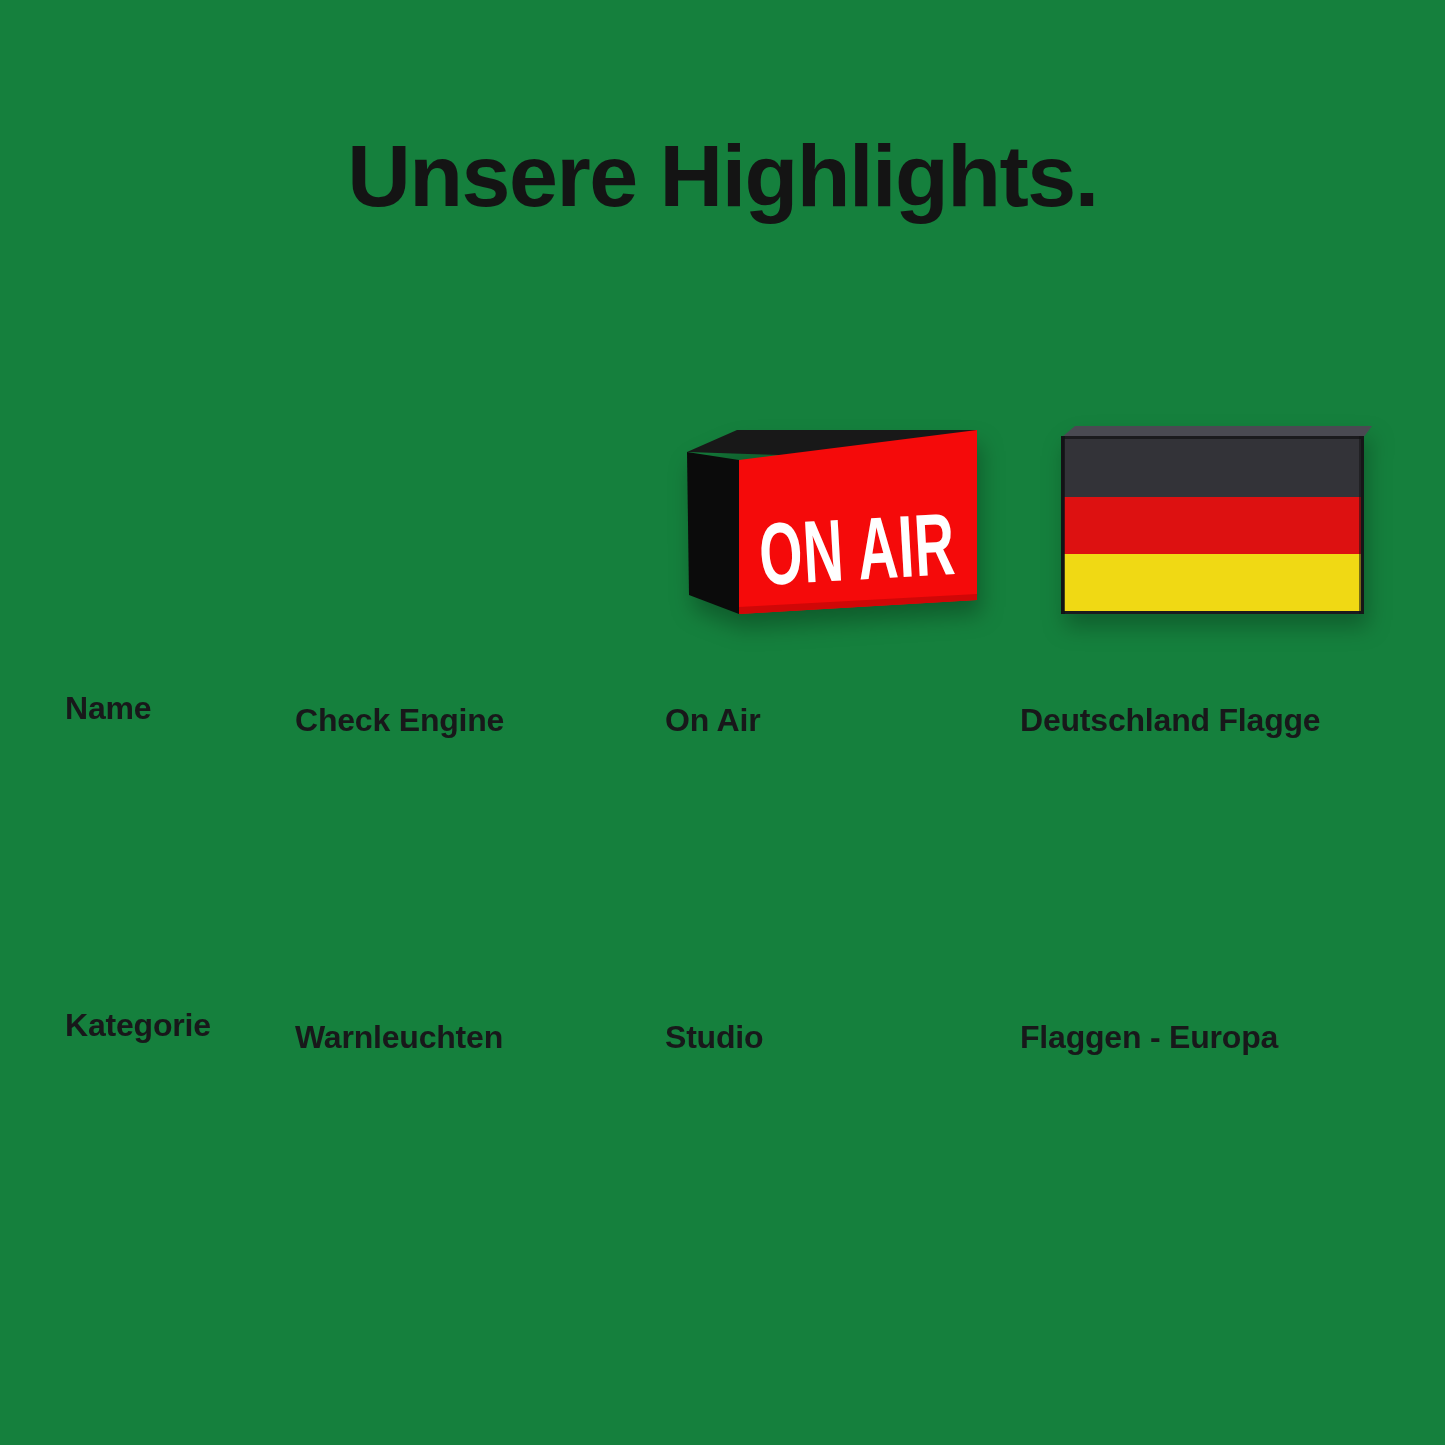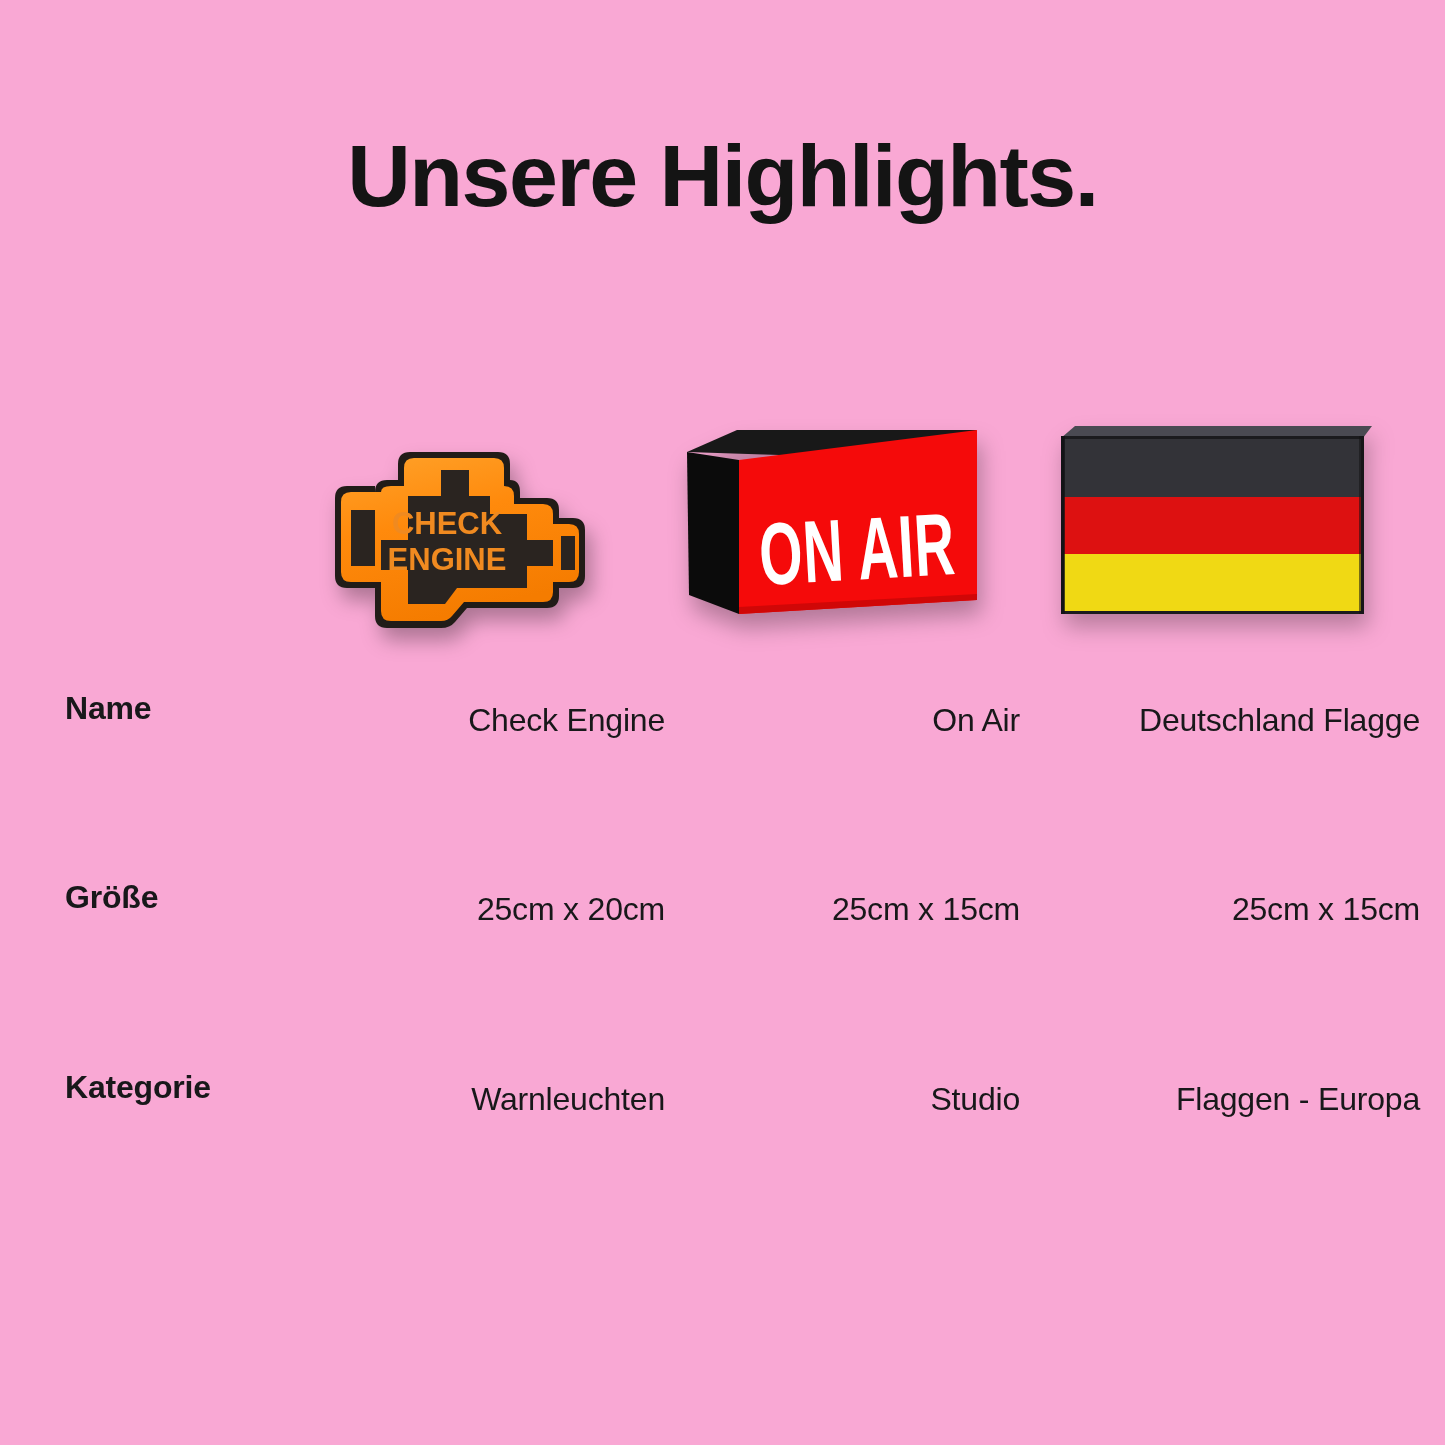--- a/index.html
+++ b/index.html
@@ -10,21 +10,21 @@
     width: 1445px;
     height: 1445px;
     background: #f5f5f4;
     font-family: "Liberation Sans", sans-serif;
     overflow: hidden;
   }
   .page {
     position: relative;
     width: 1445px;
     height: 1445px;
-    background: #f9a8d4;
+    background: #15803d;
   }
 
   
   .title {
     position: absolute;
     left: 0;
     top: 132px;
     width: 1445px;
     text-align: center;
     font-size: 88px;
@@ -112,114 +112,38 @@
 
   .row-label {
     font-size: 32px;
     font-weight: 700;
     letter-spacing: -0.2px;
     padding-left: 65px !important;
     white-space: nowrap;
   }
   .row-value {
     font-size: 32px;
-    font-weight: 400;
-    text-align: right;
+    font-weight: 700;
+    text-align: left;
     letter-spacing: -0.2px;
     line-height: 1.92;
   }
   .spec-row-spacer { height: 128px; }
   .spec-row-spacer-last { height: 128px; }
   .last-row .row-value { line-height: 1.92; }
 </style>
 </head>
 <body>
 
 <div class="page">
 
   <div class="title">Unsere Highlights.</div>
 
   <div class="products">
 
-    <div class="product-cell cell-1">
-      <div class="check-engine">
-        <svg viewBox="0 0 320 225" xmlns="http://www.w3.org/2000/svg">
-          <defs>
-            <linearGradient id="ceGlow" x1="0" y1="0" x2="0.35" y2="1">
-              <stop offset="0%" stop-color="#ffa22a"></stop>
-              <stop offset="45%" stop-color="#ff8a0c"></stop>
-              <stop offset="100%" stop-color="#f57c00"></stop>
-            </linearGradient>
-          </defs>
-
-          <path d="M83 62
-                   L83 46 Q83 34 95 34
-                   L183 34 Q195 34 195 46
-                   L195 62
-                   L195 62 Q205 62 205 74
-                   L205 80
-                   L232 80 Q244 80 244 92
-                   L244 100
-                   L258 100 Q270 100 270 112
-                   L270 158 Q270 170 258 170
-                   L244 170 L244 178 Q244 190 232 190
-                   L152 190 L140 204 Q135 210 126 210
-                   L72 210 Q60 210 60 198
-                   L60 170
-                   L32 170 Q20 170 20 158
-                   L20 80 Q20 68 32 68
-                   L60 68 L60 74 Q60 62 72 62 Z" fill="#211c18"></path>
-
-          <path d="M89 68
-                   L89 50 Q89 40 99 40
-                   L179 40 Q189 40 189 50
-                   L189 68
-                   Q199 68 199 78
-                   L199 86
-                   L228 86 Q238 86 238 96
-                   L238 106
-                   L254 106 Q264 106 264 116
-                   L264 154 Q264 164 254 164
-                   L238 164 L238 174 Q238 184 228 184
-                   L149 184 L137 198 Q133 203 126 203
-                   L76 203 Q66 203 66 193
-                   L66 164
-                   L36 164 Q26 164 26 154
-                   L26 84 Q26 74 36 74
-                   L66 74 Q66 68 76 68 Z" fill="url(#ceGlow)"></path>
-
-          <path d="M126 52 h28 v26 h-28 z" fill="#2a2420"></path>
-
-          <path d="M93 78
-                   L175 78
-                   L175 96
-                   L212 96
-                   L212 122
-                   L238 122
-                   L238 148
-                   L212 148
-                   L212 170
-                   L142 170
-                   L130 186
-                   L93 186
-                   L93 152
-                   L66 152
-                   L66 122
-                   L93 122
-                   Z" fill="#2a2420"></path>
-
-          <path d="M36 92 h24 v56 h-24 z" fill="#2a2420"></path>
-
-          <path d="M246 118 h14 v34 h-14 z" fill="#2a2420"></path>
-
-          <text x="132" y="116" text-anchor="middle" font-family="'Liberation Sans', sans-serif" font-weight="700" font-size="31" fill="#f08a20">CHECK</text>
-          <text x="132" y="152" text-anchor="middle" font-family="'Liberation Sans', sans-serif" font-weight="700" font-size="31" fill="#f08a20">ENGINE</text>
-        </svg>
-      </div>
-    </div>
 
     <div class="product-cell cell-2">
       <div class="onair">
         <svg viewBox="0 0 330 220" xmlns="http://www.w3.org/2000/svg">
 
           <polygon points="10,30 60,8 300,8 262,38" fill="#181818"></polygon>
 
           <polygon points="10,30 62,38 62,192 12,173" fill="#0b0b0b"></polygon>
 
           <polygon points="62,38 300,8 300,178 62,192" fill="#f50a0a"></polygon>
@@ -267,26 +191,20 @@
       <tr>
         <td class="row-label">Name</td>
         <td class="row-value">Check Engine</td>
         <td class="row-value">On Air</td>
         <td class="row-value">Deutschland Flagge</td>
       </tr>
       <tr class="spec-row-spacer">
           <td colspan="4"></td>
         </tr>
 
-      <tr>
-        <td class="row-label">Größe</td>
-        <td class="row-value">25cm x 20cm</td>
-        <td class="row-value">25cm x 15cm</td>
-        <td class="row-value">25cm x 15cm</td>
-      </tr>
       <tr class="spec-row-spacer">
           <td colspan="4"></td>
         </tr>
 
       <tr>
         <td class="row-label">Kategorie</td>
         <td class="row-value">Warnleuchten</td>
         <td class="row-value">Studio</td>
         <td class="row-value">Flaggen - Europa</td>
       </tr>

